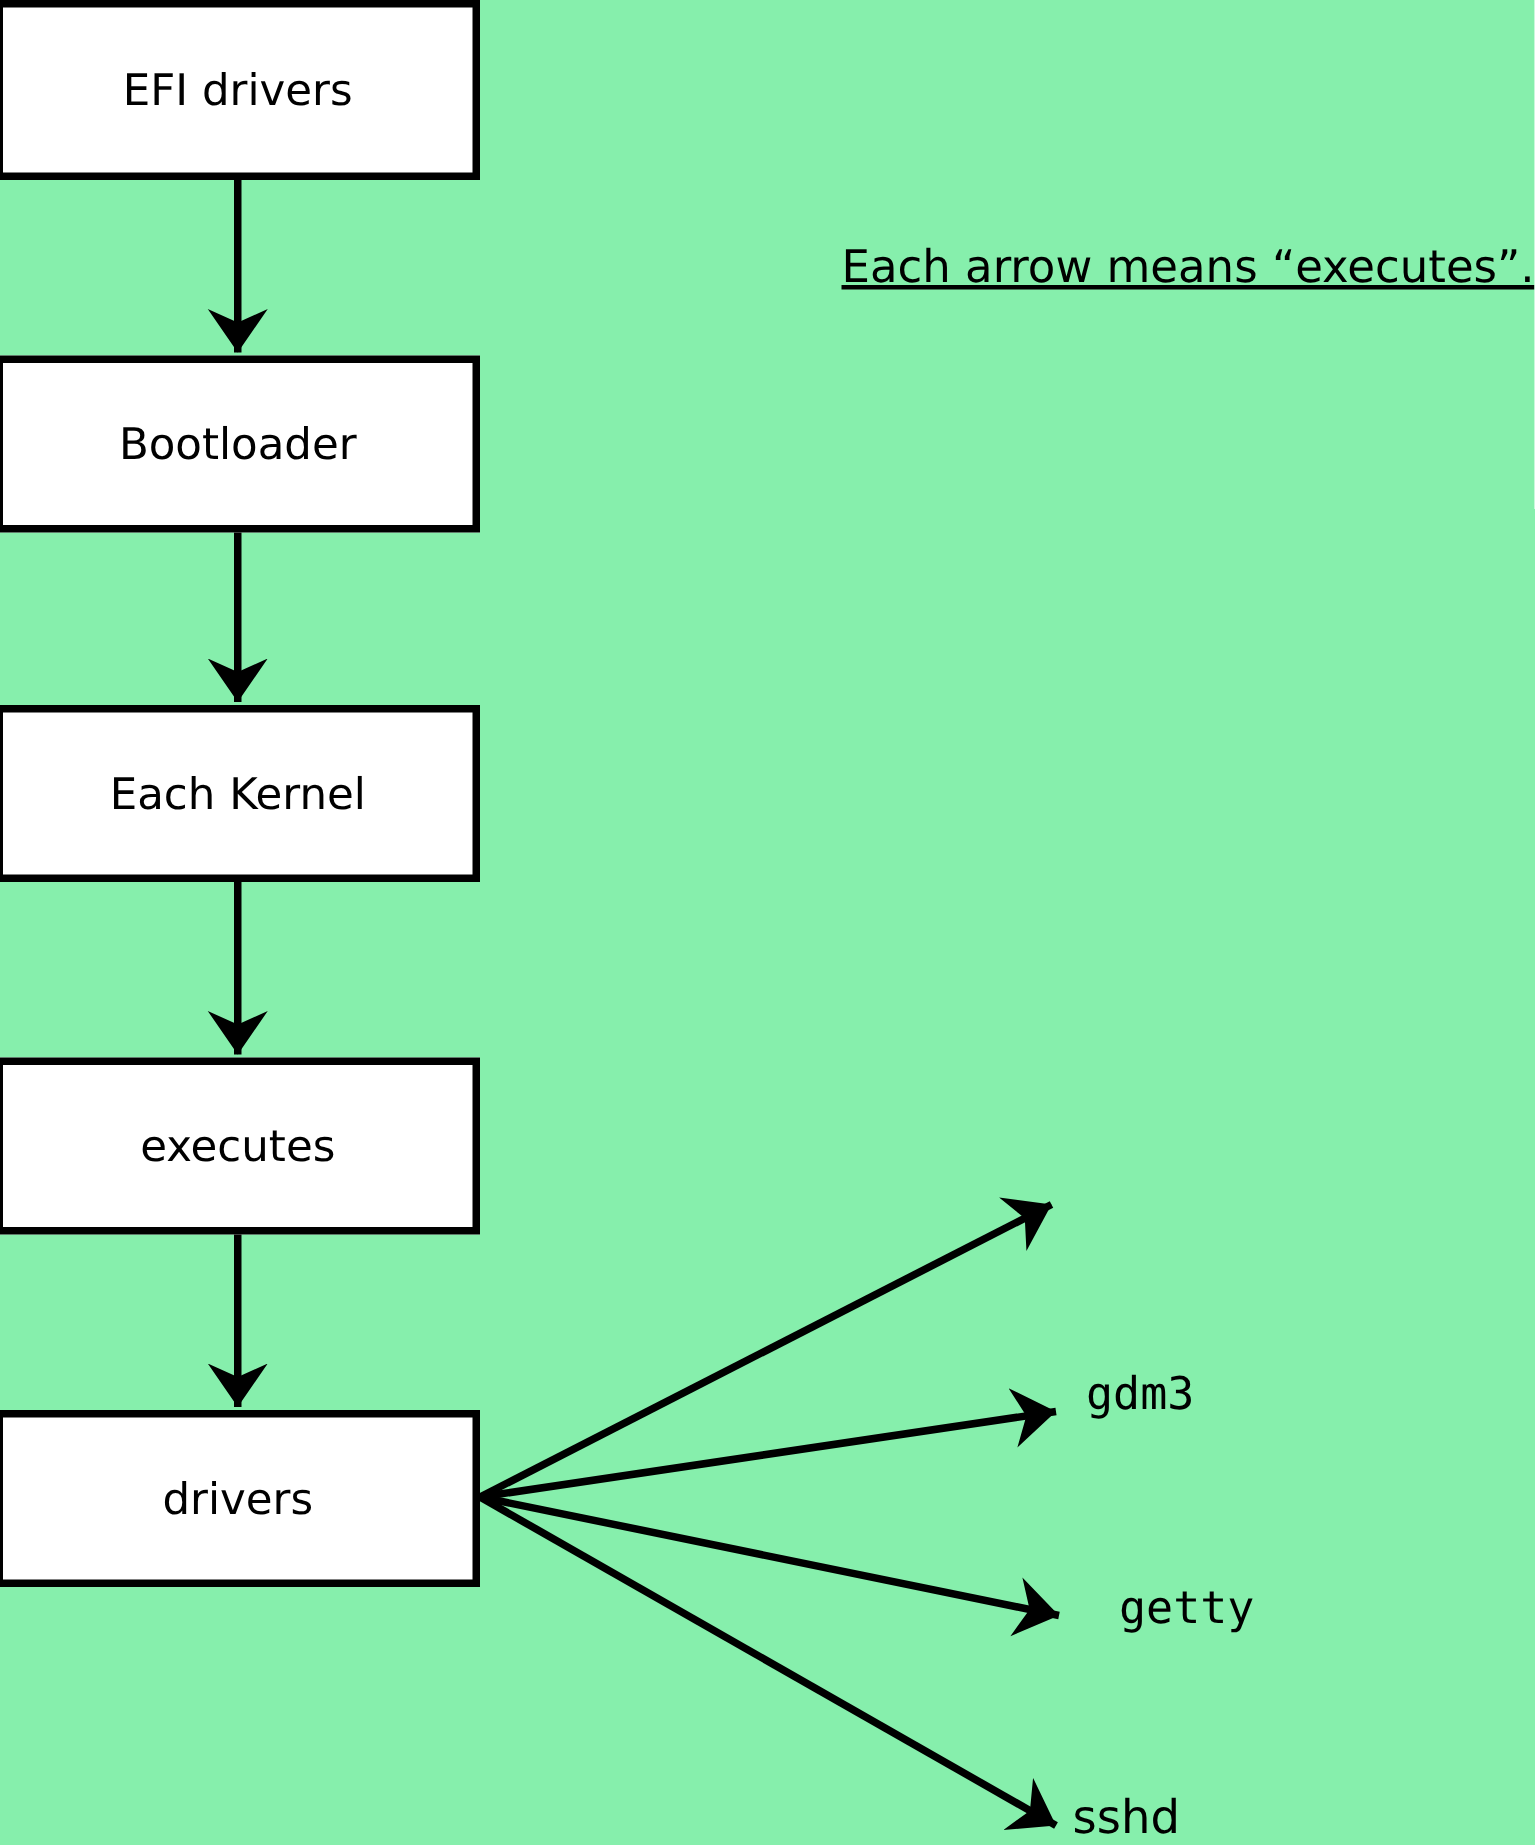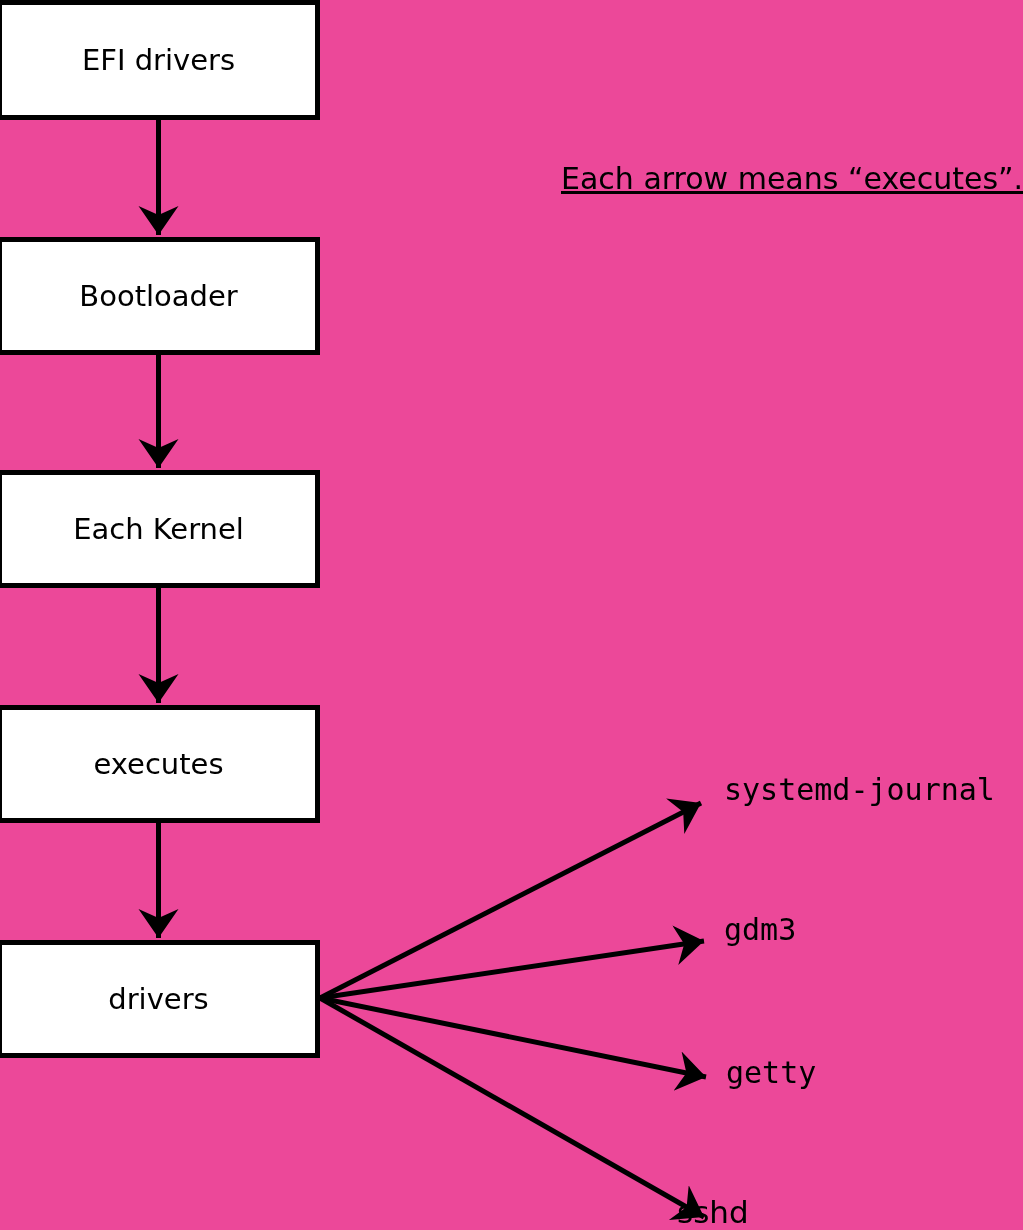--- a/index.html
+++ b/index.html
@@ -4,21 +4,21 @@
 <style>
   html, body {
     margin: 0;
     padding: 0;
     background: #ffffff;
   }
   .canvas {
     position: relative;
     width: 1023px;
     height: 1230px;
-    background: #ec4899;
+    background: #86efac;
     overflow: hidden;
     font-family: "DejaVu Sans", sans-serif;
     color: #000000;
   }
   .arrows-layer {
     position: absolute;
     left: 0;
     top: 0;
     width: 1023px;
     height: 1230px;
@@ -53,23 +53,23 @@
   }
   .spawn-label {
     position: absolute;
     font-family: "DejaVu Sans Mono", monospace;
     font-size: 30px;
     line-height: 36px;
     white-space: nowrap;
   }
   .spawn-journal { left: 724px; top: 772px; }
   .spawn-gdm3    { left: 724px; top: 912px; }
-  .spawn-getty   { left: 726px; top: 1055px; text-align: right; }
+  .spawn-getty   { left: 746px; top: 1055px; text-align: right; }
   .spawn-sshd {
-    left: 677px;
+    left: 715px;
     top: 1194px;
     font-family: "DejaVu Sans", sans-serif;
     font-size: 31px;
   }
 </style>
 </head>
 <body>
 
 <div class="canvas">
 
@@ -102,18 +102,17 @@
   </div>
   <div class="node node-4">
     <span>executes</span>
   </div>
   <div class="node node-5">
     <span>drivers</span>
   </div>
 
   <div class="note">Each arrow means “executes”.</div>
 
-  <div class="spawn-label spawn-journal">systemd-journal</div>
   <div class="spawn-label spawn-gdm3">gdm3</div>
   <div class="spawn-label spawn-getty">getty</div>
   <div class="spawn-label spawn-sshd">sshd</div>
 
 </div>
 
 </body></html>

